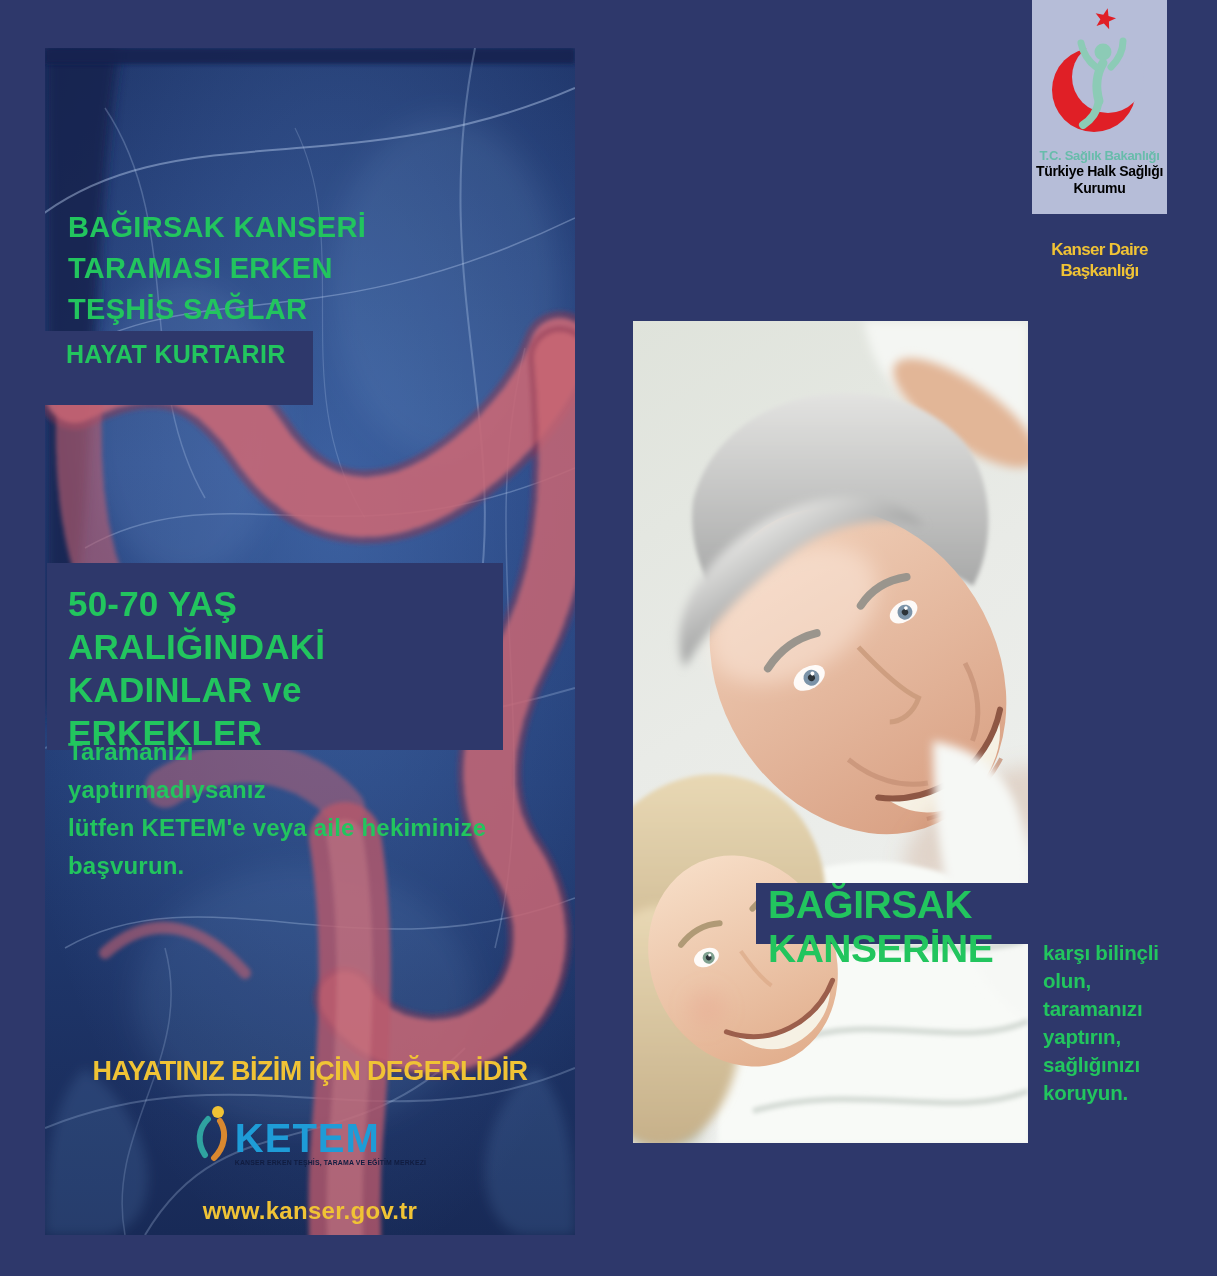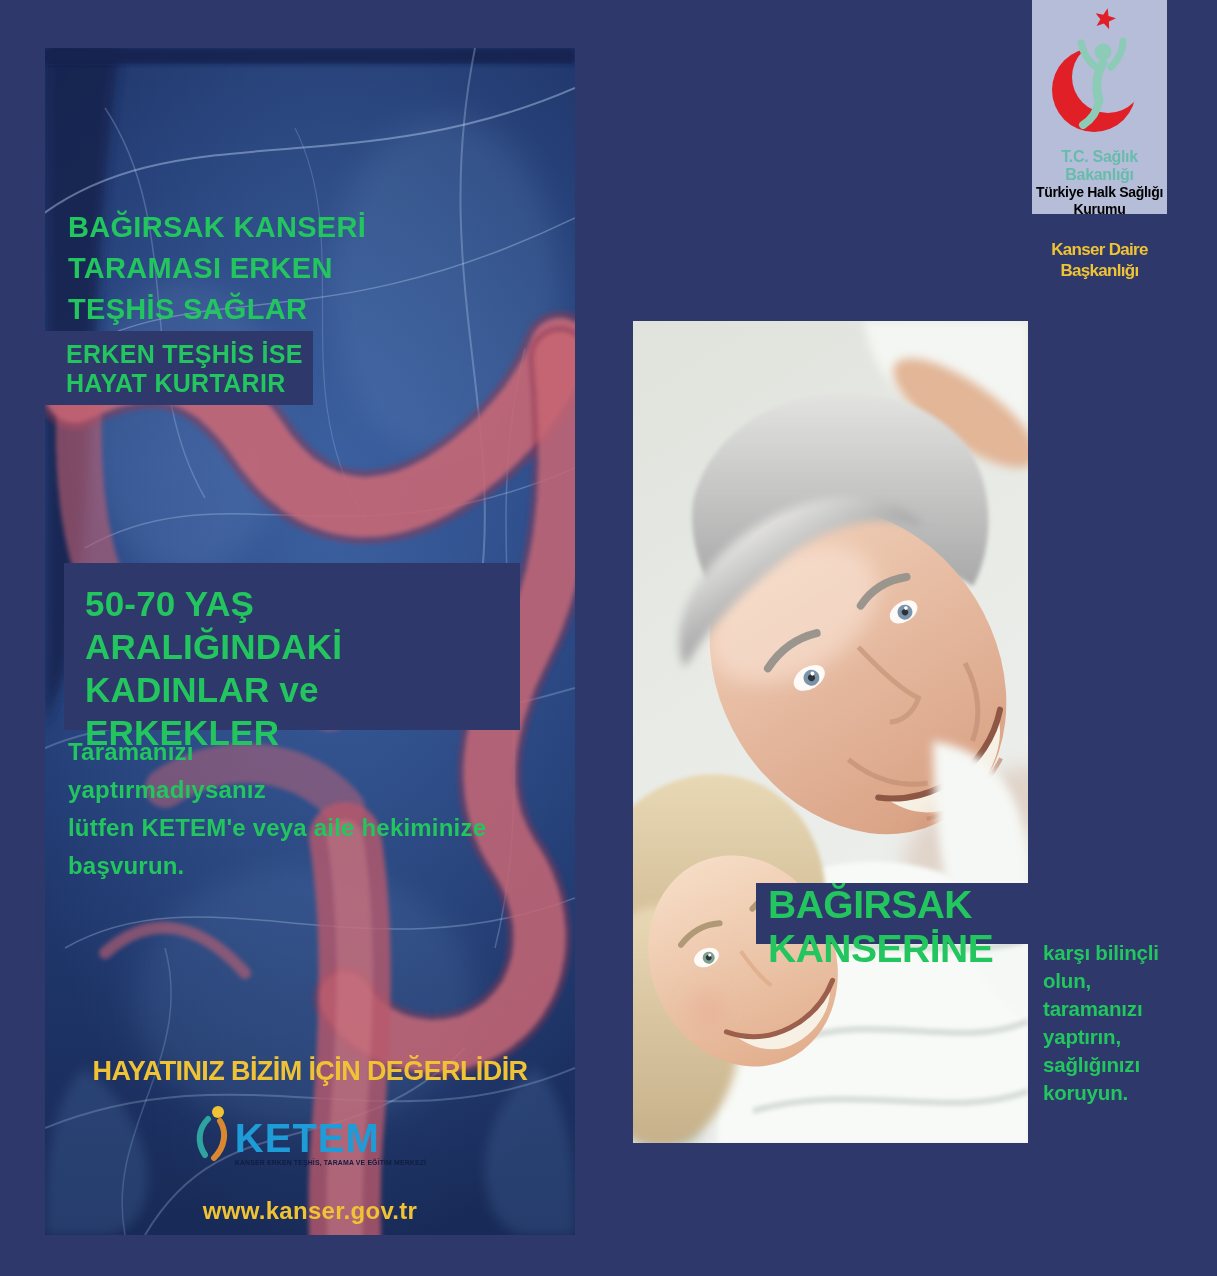--- a/index.html
+++ b/index.html
@@ -12,41 +12,41 @@
   
   #left-visual{left:45px;top:48px;width:530px;height:1187px;}
   #left-visual svg{display:block;}
 
   #screening-title{left:68px;top:207px;font-size:29px;line-height:41px;
       font-weight:bold;letter-spacing:0.3px;}
 
   .navy-band{background:#2e386b;box-sizing:border-box;}
   #early-banner{left:43px;top:331px;width:270px;height:74px;padding:9px 0 0 23px;
       font-size:25px;line-height:29px;font-weight:bold;letter-spacing:0.3px;}
-  #age-banner{left:47px;top:563px;width:456px;height:167px;padding:19px 0 0 21px;
-      font-size:35px;line-height:43px;font-weight:bold;letter-spacing:0.2px;margin-left:17px;}
+  #age-banner{left:47px;top:563px;width:456px;height:187px;padding:19px 0 0 21px;
+      font-size:35px;line-height:43px;font-weight:bold;letter-spacing:0.2px;}
   #instructions{left:68px;top:733px;width:485px;font-size:24px;line-height:38px;
       font-weight:bold;letter-spacing:0.2px;}
   #slogan{left:45px;top:1056px;width:530px;text-align:center;font-size:27px;
       font-weight:bold;letter-spacing:-0.6px;}
   #ketem{left:45px;top:1104px;width:530px;display:flex;justify-content:center;
       align-items:flex-end;gap:5px;}
   #ketem-textcol{display:flex;flex-direction:column;align-items:flex-start;}
   #ketem-name{font-size:40px;font-weight:bold;color:#1e9cd7;line-height:38px;
       letter-spacing:1px;}
   #ketem-subtitle{font-size:6.9px;font-weight:bold;color:#101c40;letter-spacing:0.15px;
       white-space:nowrap;margin-top:2px;}
   #website{left:45px;top:1197px;width:530px;text-align:center;font-size:24px;
       font-weight:bold;letter-spacing:0.3px;}
 
   
   #gov-box{left:1032px;top:0;width:135px;height:214px;background:#b6bdd8;
       text-align:center;}
   #gov-box svg{display:block;margin:0 auto;}
-  #gov-teal{font-size:16px;font-weight:bold;color:#68bcab;letter-spacing:-0.3px;
+  #gov-teal{font-size:13px;font-weight:bold;color:#68bcab;letter-spacing:-0.3px;
       margin-top:-2px;}
   .gov-navy{font-size:14px;font-weight:bold;color:#000000;line-height:17px;
       letter-spacing:-0.3px;}
   #dept{left:1032px;top:217px;width:135px;text-align:center;font-size:17px;
       font-weight:bold;line-height:21px;letter-spacing:-0.7px;margin-top:22px;}
 
   
   #couple{left:633px;top:321px;width:395px;height:822px;}
   #headline-band{left:756px;top:883px;width:432px;height:61px;display:flex;
       align-items:flex-start;padding-left:12px;}
@@ -118,21 +118,20 @@
   </svg>
 </div>
 
 <div class="abs white" id="screening-title">
   <div>BAĞIRSAK KANSERİ</div>
   <div>TARAMASI ERKEN</div>
   <div>TEŞHİS SAĞLAR</div>
 </div>
 
 <div class="abs white navy-band" id="early-banner">
-  <div>ERKEN TEŞHİS İSE</div>
   <div>HAYAT KURTARIR</div>
 </div>
 
 <div class="abs white navy-band" id="age-banner">
   <div>50-70 YAŞ</div>
   <div>ARALIĞINDAKİ</div>
   <div>KADINLAR ve ERKEKLER</div>
 </div>
 
 <div class="abs white" id="instructions">

